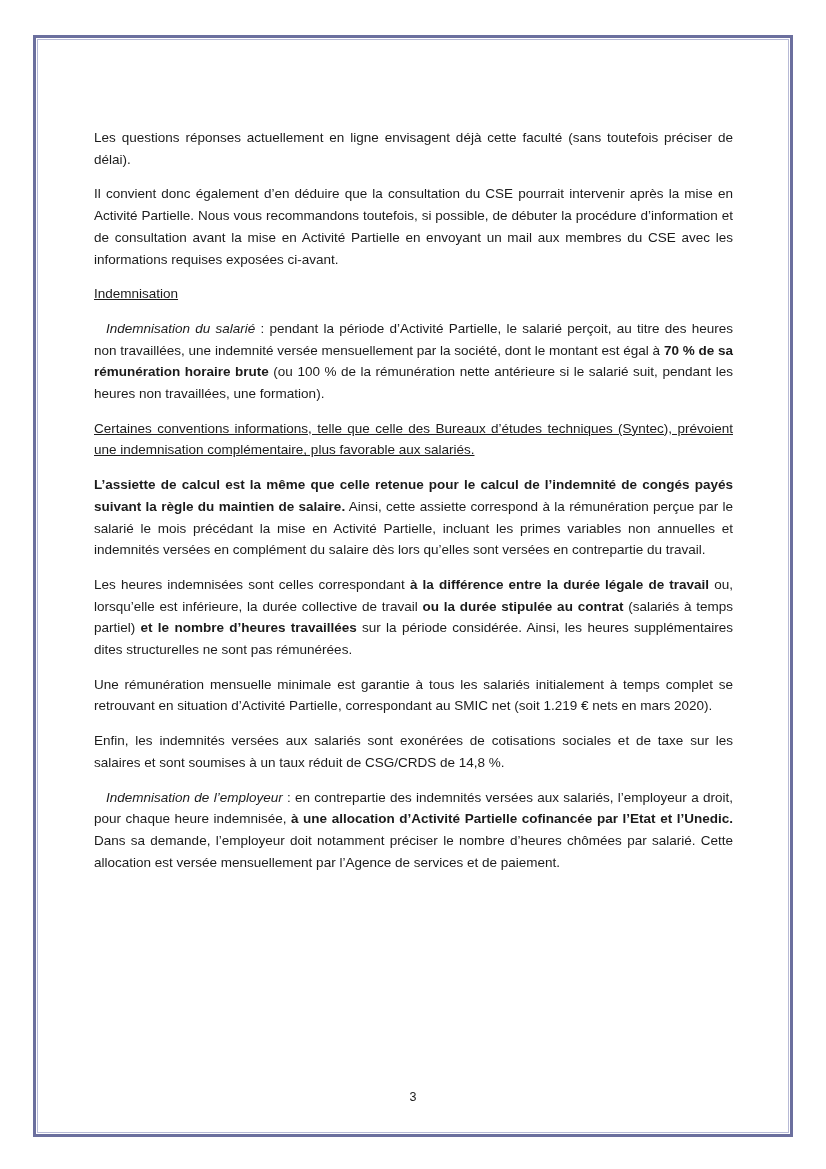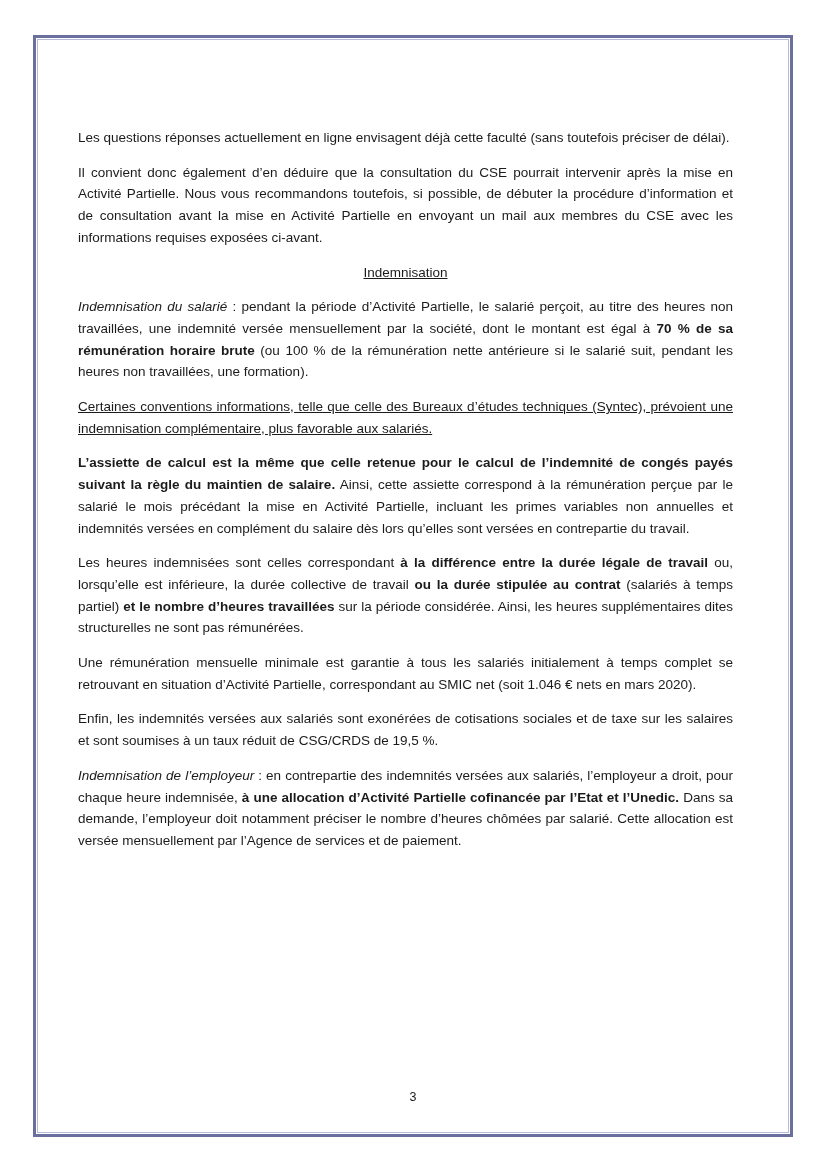--- a/index.html
+++ b/index.html
@@ -30,34 +30,34 @@
     inset: 1px;
     border: 1px solid #b7bad6;
   }
   .content {
     position: absolute;
     left: 33px;
     top: 35px;
     width: 760px;
     height: 1102px;
     box-sizing: border-box;
-    padding: 92px 60px 0 45px;
+    padding: 92px 60px 0 61px;
   }
   .content p, .content h2 {
     margin: 0 0 13px 0;
     font-size: 13.5px;
     line-height: 21.7px;
     font-weight: normal;
     text-align: justify;
   }
   .content h2 {
-    text-align: center;
+    text-align: left;
   }
   span.b { font-weight: bold; }
-  span.i { font-style: italic; }
+  span.i { font-style: italic; margin-left: 12px; }
   span.u { text-decoration: underline; }
   .page-number {
     position: absolute;
     left: 0;
     right: 0;
     bottom: 65px;
     text-align: center;
     font-size: 12.5px;
     color: #1b1b1b;
   }
@@ -70,18 +70,18 @@
     <div class="frame-inner"></div>
   </div>
   <div class="content">
       <p><span>Les questions réponses actuellement en ligne envisagent déjà cette faculté (sans toutefois préciser de délai).</span></p>
       <p><span>Il convient donc également d’en déduire que la consultation du CSE pourrait intervenir après la mise en Activité Partielle. Nous vous recommandons toutefois, si possible, de débuter la procédure d’information et de consultation avant la mise en Activité Partielle en envoyant un mail aux membres du CSE avec les informations requises exposées ci-avant.</span></p>
       <h2><span class="u">Indemnisation</span></h2>
       <p><span class="i">Indemnisation du salarié</span><span> : pendant la période d’Activité Partielle, le salarié perçoit, au titre des heures non travaillées, une indemnité versée mensuellement par la société, dont le montant est égal à </span><span class="b">70 % de sa rémunération horaire brute</span><span> (ou 100 % de la rémunération nette antérieure si le salarié suit, pendant les heures non travaillées, une formation).</span></p>
       <p><span class="u">Certaines conventions informations, telle que celle des Bureaux d’études techniques (Syntec), prévoient une indemnisation complémentaire, plus favorable aux salariés.</span></p>
       <p><span class="b">L’assiette de calcul est la même que celle retenue pour le calcul de l’indemnité de congés payés suivant la règle du maintien de salaire.</span><span> Ainsi, cette assiette correspond à la rémunération perçue par le salarié le mois précédant la mise en Activité Partielle, incluant les primes variables non annuelles et indemnités versées en complément du salaire dès lors qu’elles sont versées en contrepartie du travail.</span></p>
       <p><span>Les heures indemnisées sont celles correspondant </span><span class="b">à la différence entre la durée légale de travail</span><span> ou, lorsqu’elle est inférieure, la durée collective de travail </span><span class="b">ou la durée stipulée au contrat</span><span> (salariés à temps partiel) </span><span class="b">et le nombre d’heures travaillées</span><span> sur la période considérée. Ainsi, les heures supplémentaires dites structurelles ne sont pas rémunérées.</span></p>
-      <p><span>Une rémunération mensuelle minimale est garantie à tous les salariés initialement à temps complet se retrouvant en situation d’Activité Partielle, correspondant au SMIC net (soit 1.046 € nets en mars 2020).</span></p>
-      <p><span>Enfin, les indemnités versées aux salariés sont exonérées de cotisations sociales et de taxe sur les salaires et sont soumises à un taux réduit de CSG/CRDS de 19,5 %.</span></p>
+      <p><span>Une rémunération mensuelle minimale est garantie à tous les salariés initialement à temps complet se retrouvant en situation d’Activité Partielle, correspondant au SMIC net (soit 1.219 € nets en mars 2020).</span></p>
+      <p><span>Enfin, les indemnités versées aux salariés sont exonérées de cotisations sociales et de taxe sur les salaires et sont soumises à un taux réduit de CSG/CRDS de 14,8 %.</span></p>
       <p><span class="i">Indemnisation de l’employeur</span><span> : en contrepartie des indemnités versées aux salariés, l’employeur a droit, pour chaque heure indemnisée, </span><span class="b">à une allocation d’Activité Partielle cofinancée par l’Etat et l’Unedic.</span><span> Dans sa demande, l’employeur doit notamment préciser le nombre d’heures chômées par salarié. Cette allocation est versée mensuellement par l’Agence de services et de paiement.</span></p>
     </div>
   <div class="page-number">3</div>
 </div>
 
 </body></html>

